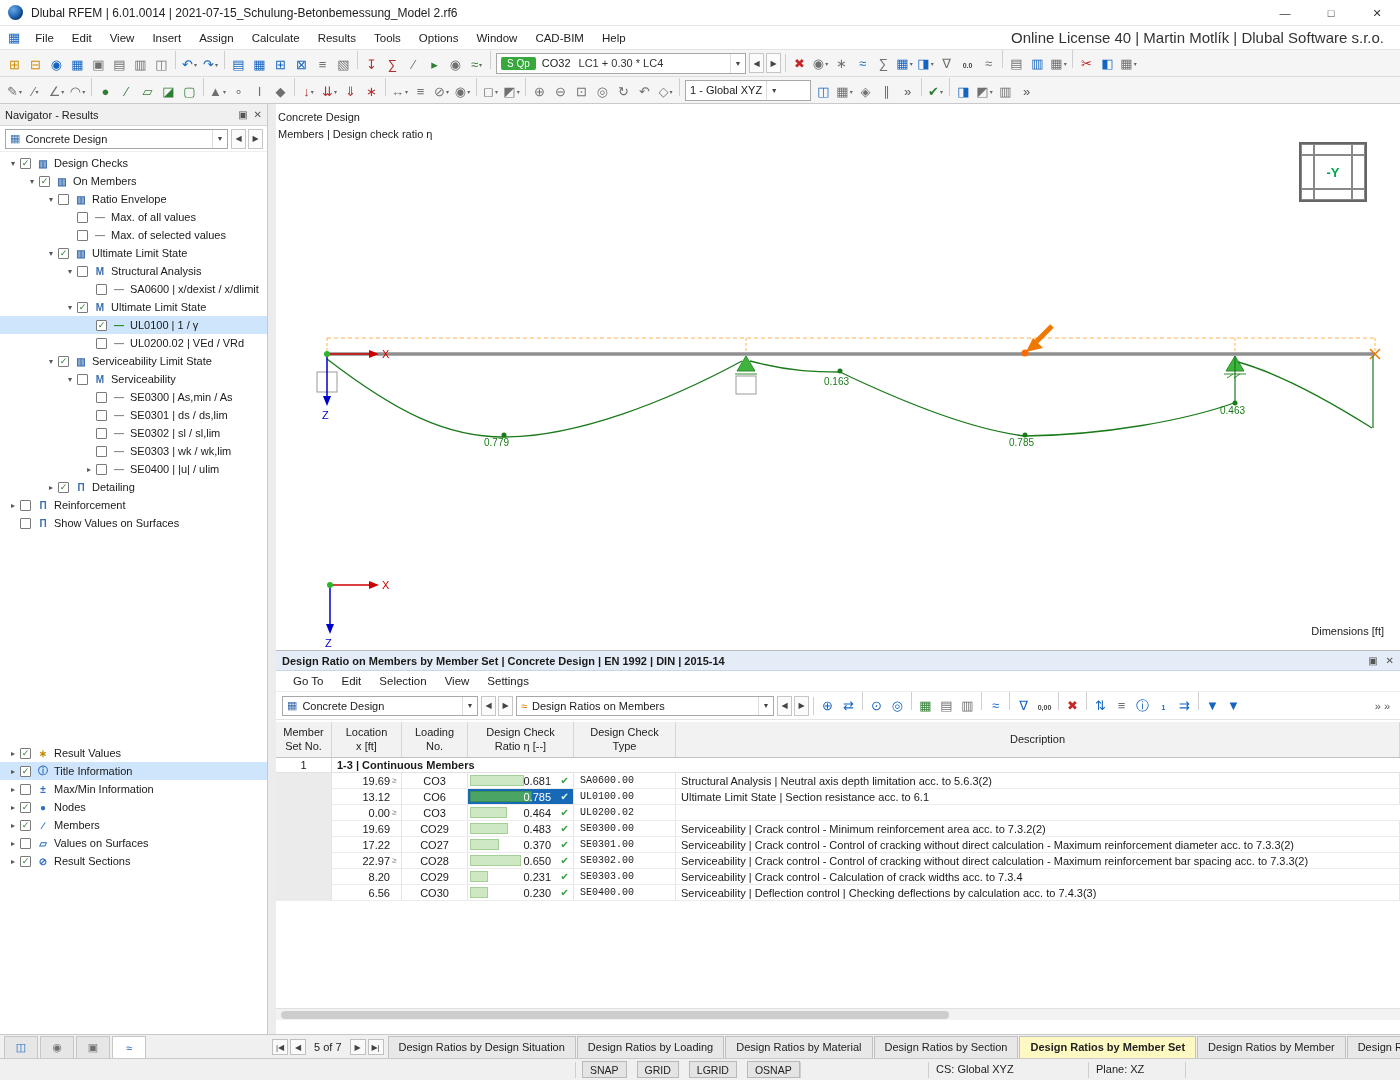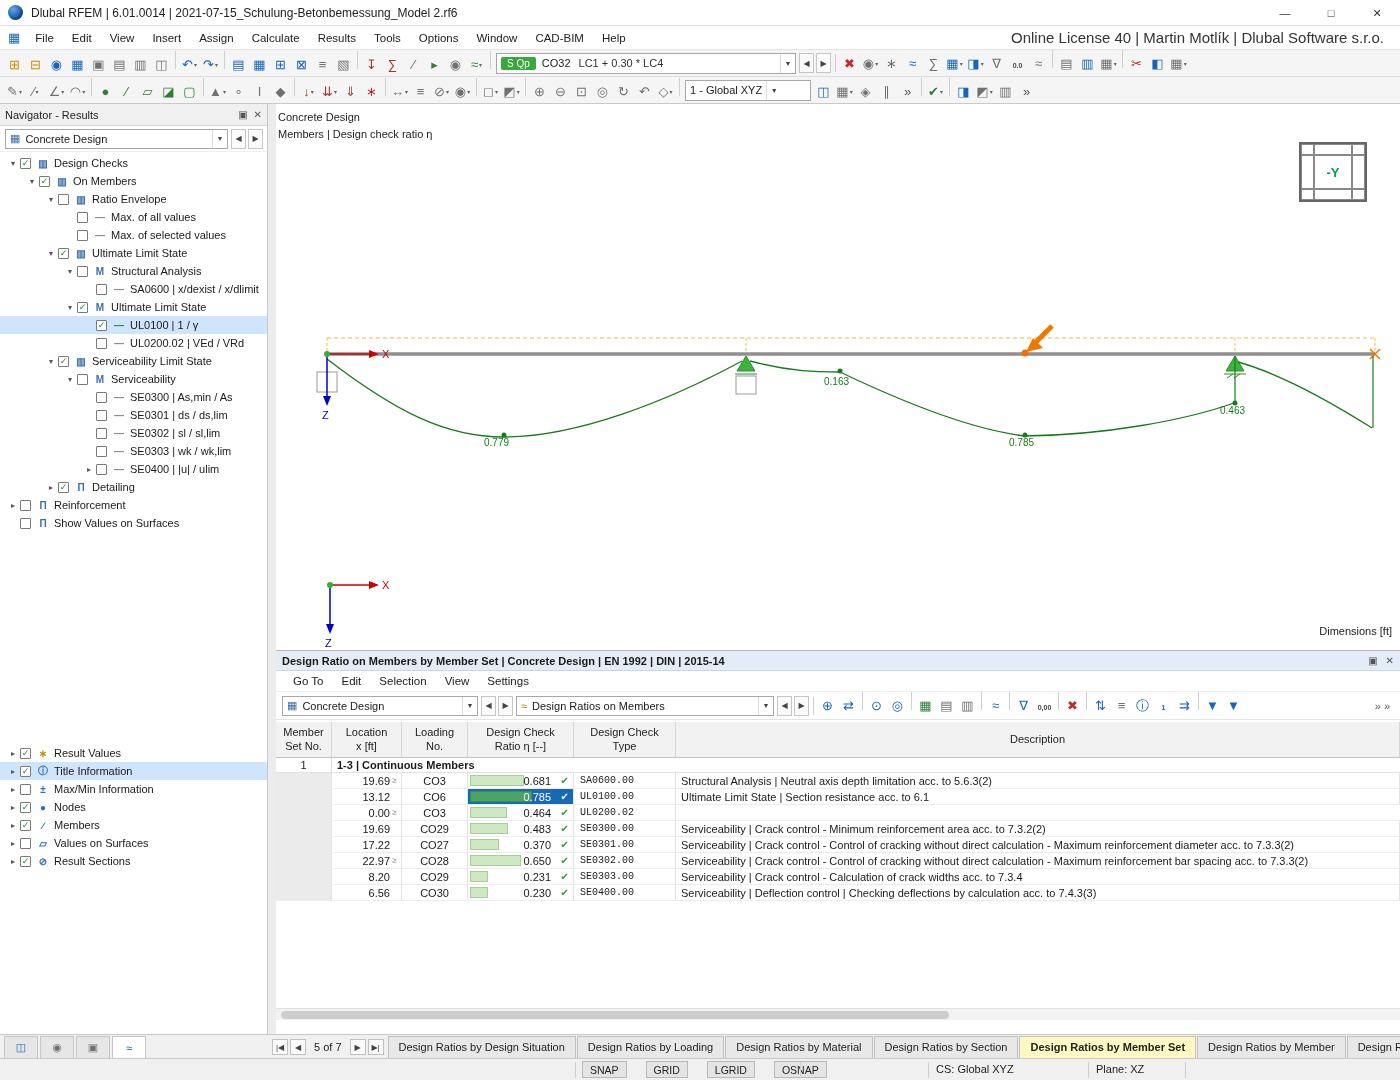--- a/index.html
+++ b/index.html
@@ -33,21 +33,21 @@
   .tb-glyph{font-size:13px;line-height:1;color:#555}
   .tb-glyph.txt{font-size:7px;font-weight:bold;letter-spacing:0}
   .tb-dd{font-size:6px;color:#666;margin-left:1px;align-self:center}
   .tb-sep{width:1px;height:18px;background:#cfcfcf;margin:0 3px;display:inline-block}
   .tb-small{min-width:15px;height:20px;font-size:8px;color:#444;border:1px solid #c6c6c6;
     background:#fbfbfb;display:inline-flex;align-items:center;justify-content:center;margin:0 1px}
   .combo{display:inline-flex;align-items:center;border:1px solid #a8a8a8;background:#fff;
     height:21px;font-size:11px;padding-left:4px;margin:0 2px}
   .combo .combo-arrow{width:15px;text-align:center;font-size:7px;color:#444;
     border-left:1px solid #ddd;align-self:stretch;display:flex;align-items:center;justify-content:center;margin-left:4px}
-  .lc-combo{width:300px}
+  .lc-combo{width:250px}
   .lc-tag{background:#37a93c;color:#fff;font-size:10px;padding:1px 6px;border-radius:2px;margin-right:6px}
   .lc-name{color:#222;margin-right:8px}
   .lc-desc{color:#333;flex:1;white-space:nowrap;overflow:hidden}
   .axes-combo{width:126px}
 
   
   #navigator{position:absolute;left:0;top:104px;width:268px;height:930px;background:#fff;
     border-right:1px solid #c8c8c8}
   #nav-header{height:22px;background:#f0f0f0;border-bottom:1px solid #d8d8d8;display:flex;
     align-items:center;padding:0 5px;font-size:11px;color:#222}
@@ -65,21 +65,21 @@
   .tree-ic{width:16px;text-align:center;font-size:10px;font-weight:bold;margin-right:3px;flex:0 0 auto}
   .tree-lb{font-size:11px;color:#1a1a1a}
 
   
   #vsplit{position:absolute;left:268px;top:104px;width:8px;height:930px;background:#ececec}
 
   
   #canvas{position:absolute;left:276px;top:104px;width:1124px;height:546px;background:#fff;overflow:hidden}
   #canvas-title{position:absolute;left:2px;top:7px;font-size:11px;color:#222}
   #canvas-subtitle{position:absolute;left:2px;top:24px;font-size:11px;color:#222}
-  #dim-label{position:absolute;right:8px;top:521px;font-size:11px;color:#222}
+  #dim-label{position:absolute;right:16px;top:521px;font-size:11px;color:#222}
   #navcube{position:absolute;left:1023px;top:38px;width:68px;height:60px;border:2px solid #666;
     display:grid;grid-template-columns:13px 1fr 13px;grid-template-rows:11px 1fr 11px;background:#fff}
   #navcube div{border:1px solid #888}
   #cube-center{display:flex;align-items:center;justify-content:center;
     color:#00a550;font-weight:bold;font-size:13px}
 
   
   #panel{position:absolute;left:276px;top:650px;width:1124px;height:384px;background:#fff;
     border-top:1px solid #b9b9b9}
   #panel-header{height:20px;background:#e4edf7;border-bottom:1px solid #c9d6e5;display:flex;
@@ -134,21 +134,21 @@
   .pager-btn{min-width:16px;height:16px;border:1px solid #c0c0c0;background:#fafafa;font-size:8px;
     display:inline-flex;align-items:center;justify-content:center;color:#444;padding:0 2px}
   #pager-label{padding:0 6px;font-size:11px;color:#222}
   .ftab{height:22px;line-height:21px;padding:0 10px;border:1px solid #c0c0c0;border-bottom:none;
     background:#e8e8e8;margin-right:1px;font-size:11px;color:#222;display:inline-block}
   .ftab.active{background:#fef9c3;font-weight:bold}
 
   
   #statusbar{position:absolute;left:0;top:1058px;width:1400px;height:22px;background:#f0f0f0;
     border-top:1px solid #c9c9c9;font-size:11px;color:#222}
-  #status-toggles{position:absolute;left:582px;top:2px;display:flex;gap:19px}
+  #status-toggles{position:absolute;left:582px;top:2px;display:flex;gap:10px}
   .stoggle{height:17px;padding:0 7px;border:1px solid #b9b9b9;background:#e4e4e4;
     display:inline-flex;align-items:center;font-size:10.5px;color:#222}
   .ssep{position:absolute;top:3px;width:1px;height:16px;background:#cfcfcf}
   #status-cs{position:absolute;left:936px;top:4px}
   #status-plane{position:absolute;left:1096px;top:4px}
 </style>
 </head>
 <body>
 
 <div id="titlebar">

